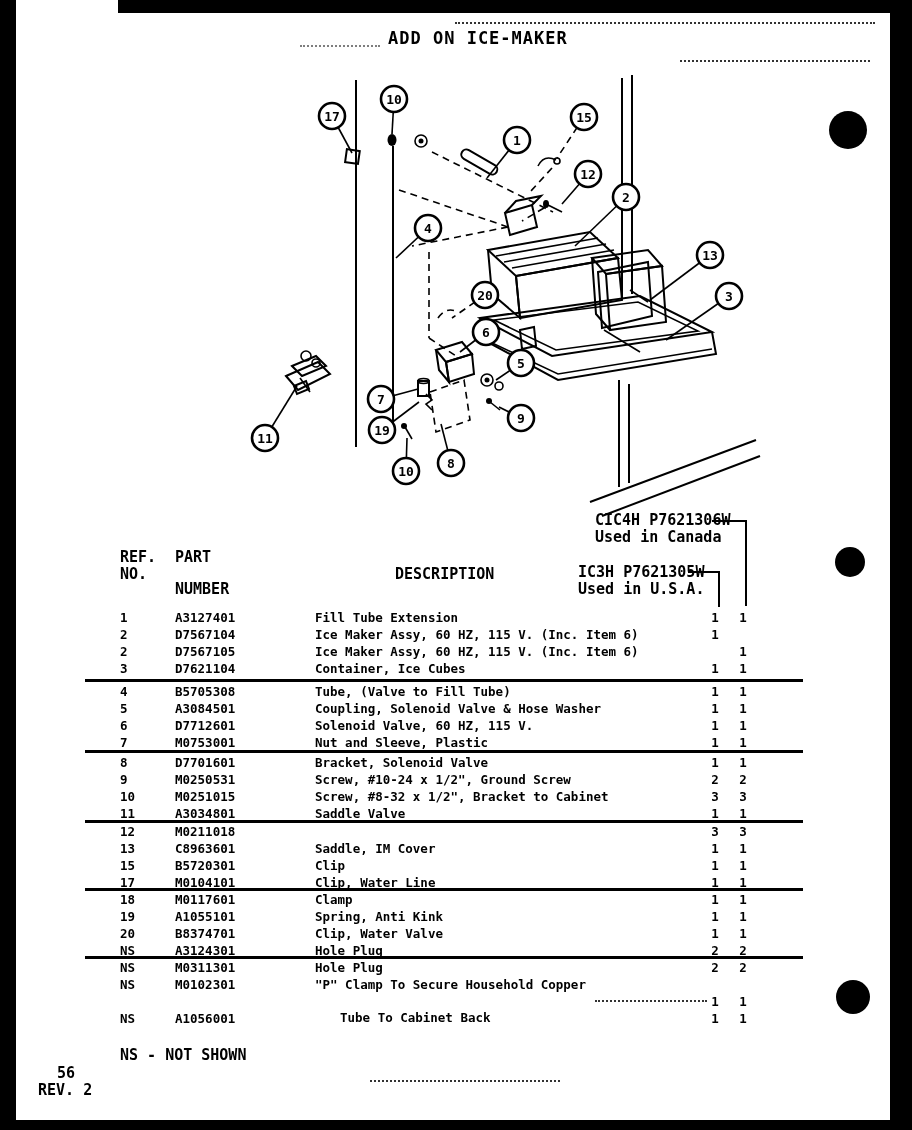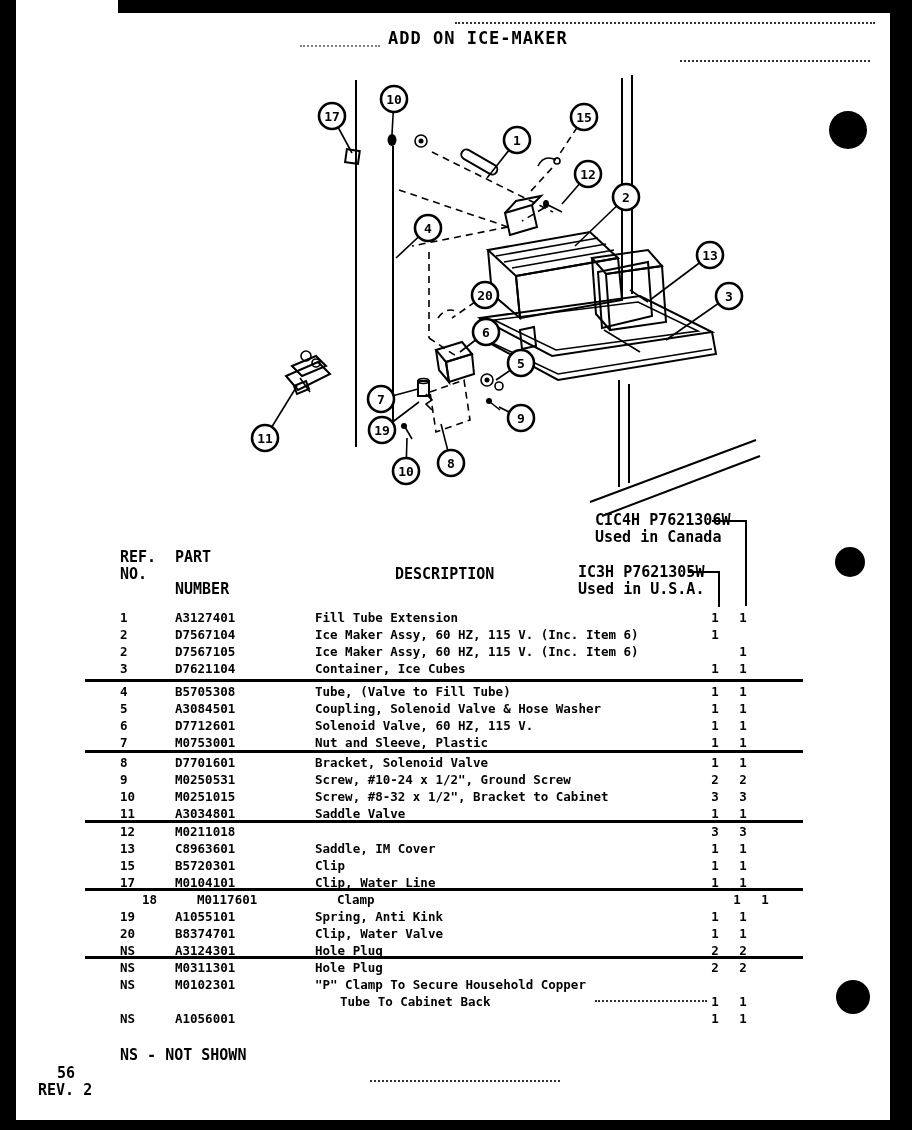--- a/index.html
+++ b/index.html
@@ -12,21 +12,21 @@
   .bar{position:absolute;background:#000;}
   .hole{position:absolute;background:#000;border-radius:50%;}
   .noise{position:absolute;border-top:2px dotted #000;opacity:.8;}
   
   #parts-rows{position:absolute;left:0;top:0;width:912px;}
   .prow{position:absolute;left:0;height:17px;width:860px;font-weight:bold;font-size:12.5px;}
   .prow span{position:absolute;top:0;white-space:pre;}
   .c-ref{left:120px;width:48px;}
   .c-part{left:175px;width:130px;}
   .c-desc{left:315px;width:400px;}
-  .c-desc.indent{left:340px;}
+  .c-desc.indent{left:340px;margin-top:16px;}
   .c-usa{left:706px;width:18px;text-align:center;}
   .c-can{left:734px;width:18px;text-align:center;}
   .sep{position:absolute;left:85px;width:718px;height:3px;background:#000;}
   
   .bracket{position:absolute;border-top:2px solid #000;border-right:2px solid #000;}
   svg{position:absolute;left:0;top:0;}
   .ln{stroke:#000;stroke-width:2;fill:none;}
   .lnthin{stroke:#000;stroke-width:1.6;fill:none;}
   .dash{stroke-dasharray:7 5;}
   .fillb{fill:#000;stroke:none;}
@@ -306,21 +306,21 @@
       <span class="c-usa">1</span>
       <span class="c-can">1</span>
     </div>
     <div class="prow" style="top: 875px;">
       <span class="c-ref">17</span>
       <span class="c-part">M0104101</span>
       <span class="c-desc">Clip, Water Line</span>
       <span class="c-usa">1</span>
       <span class="c-can">1</span>
     </div>
-    <div class="prow" style="top: 892px; margin-left: 22px;">
+    <div class="prow" style="top: 892px;">
       <span class="c-ref">18</span>
       <span class="c-part">M0117601</span>
       <span class="c-desc">Clamp</span>
       <span class="c-usa">1</span>
       <span class="c-can">1</span>
     </div>
     <div class="prow" style="top: 909px;">
       <span class="c-ref">19</span>
       <span class="c-part">A1055101</span>
       <span class="c-desc">Spring, Anti Kink</span>

